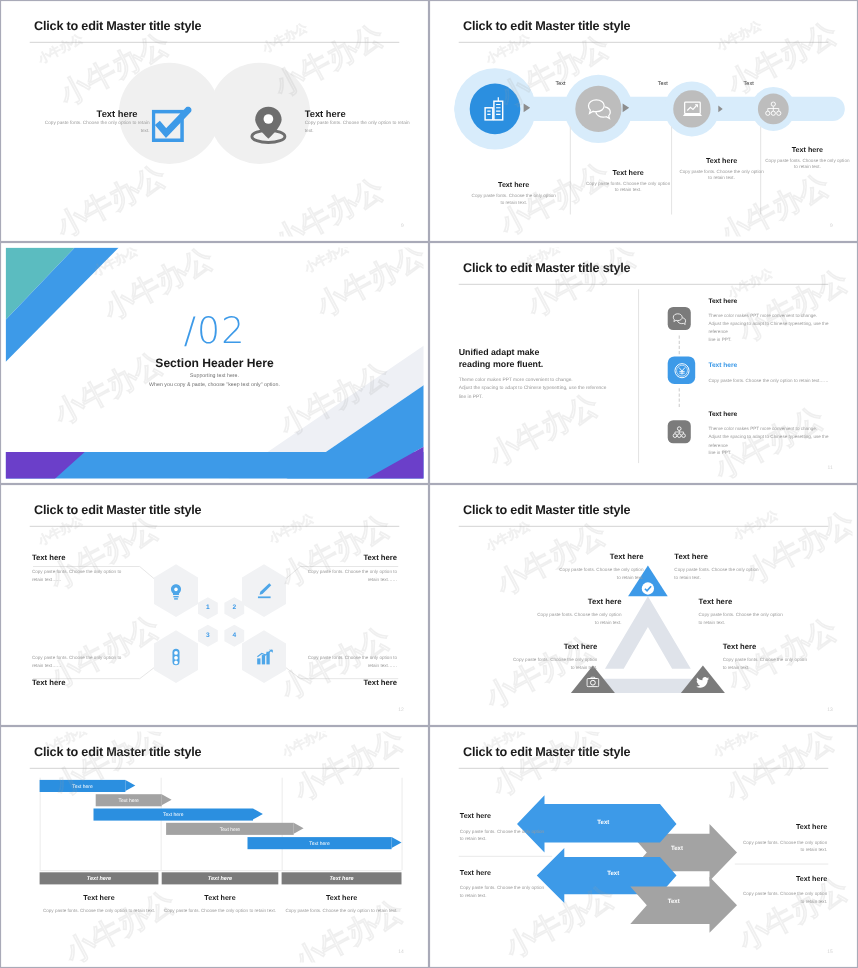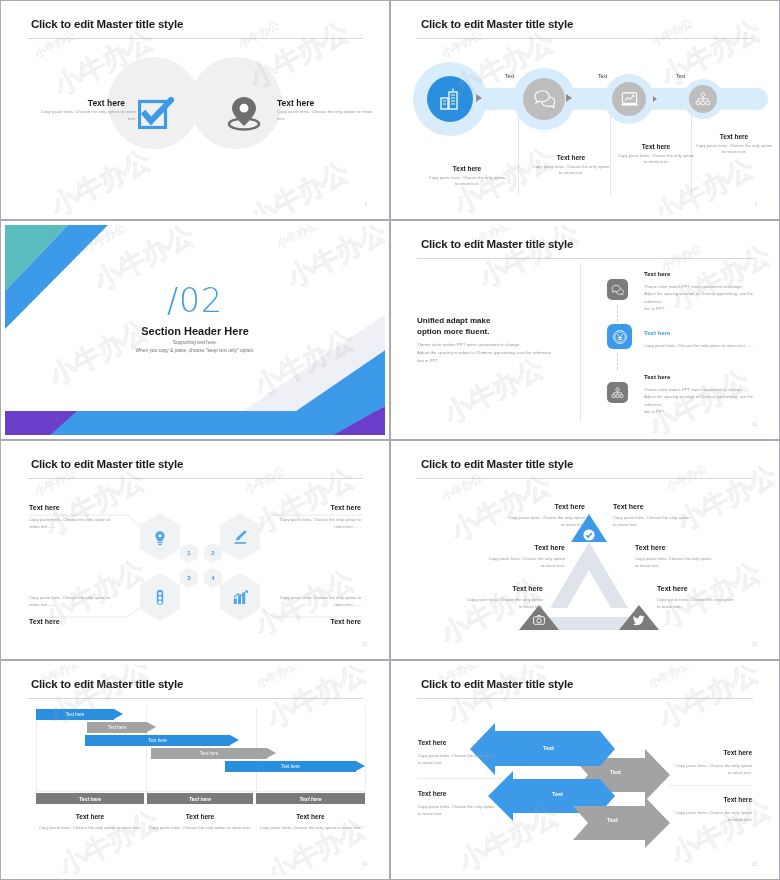--- a/index.html
+++ b/index.html
@@ -270,21 +270,21 @@
     </div>
   </div>
 
   <div class="slide">
     <div class="slide-inner">
       <div class="s-title">Click to edit Master title style</div>
       <div class="s-rule"></div>
       <div class="s4-div"></div>
 
       <div class="s4-h" style="left:22px;top:90px;">Unified adapt make</div>
-      <div class="s4-h" style="left:22px;top:101px;">option more fluent.</div>
+      <div class="s4-h" style="left:22px;top:101px;">reading more fluent.</div>
       <div class="s4-p" style="left:22px;top:116px;">Theme color makes PPT more convenient to change.</div>
       <div class="s4-p" style="left:22px;top:124px;">Adjust the spacing to adapt to Chinese typesetting, use the reference</div>
       <div class="s4-p" style="left:22px;top:132px;">line in PPT.</div>
 
       <div class="s4-icon" style="left:212px;top:54px;background:#7b7b7b;">
         <span>
           <svg width="13" height="12" viewBox="0 0 24 21">
             <path d="M2 7.5 C2 4 5.5 1.8 9.5 1.8 C13.5 1.8 17 4 17 7.5 C17 11 13.5 13.2 9.5 13.2 C8.4 13.2 7.4 13.1 6.5 12.8 L3 14.8 L3.8 11.8 C2.7 10.6 2 9.1 2 7.5 Z" fill="none" stroke="#fff" stroke-width="1.4"></path>
             <path d="M9 13.6 C9.6 16.3 12.6 18.3 16.2 18.3 C17.2 18.3 18.2 18.2 19 18 L22 19.6 L21.3 17.2 C22.3 16.2 22.8 15 22.8 13.7 C22.8 11.2 20.6 9.1 17.6 8.5" fill="none" stroke="#fff" stroke-width="1.4"></path>
           </svg>

